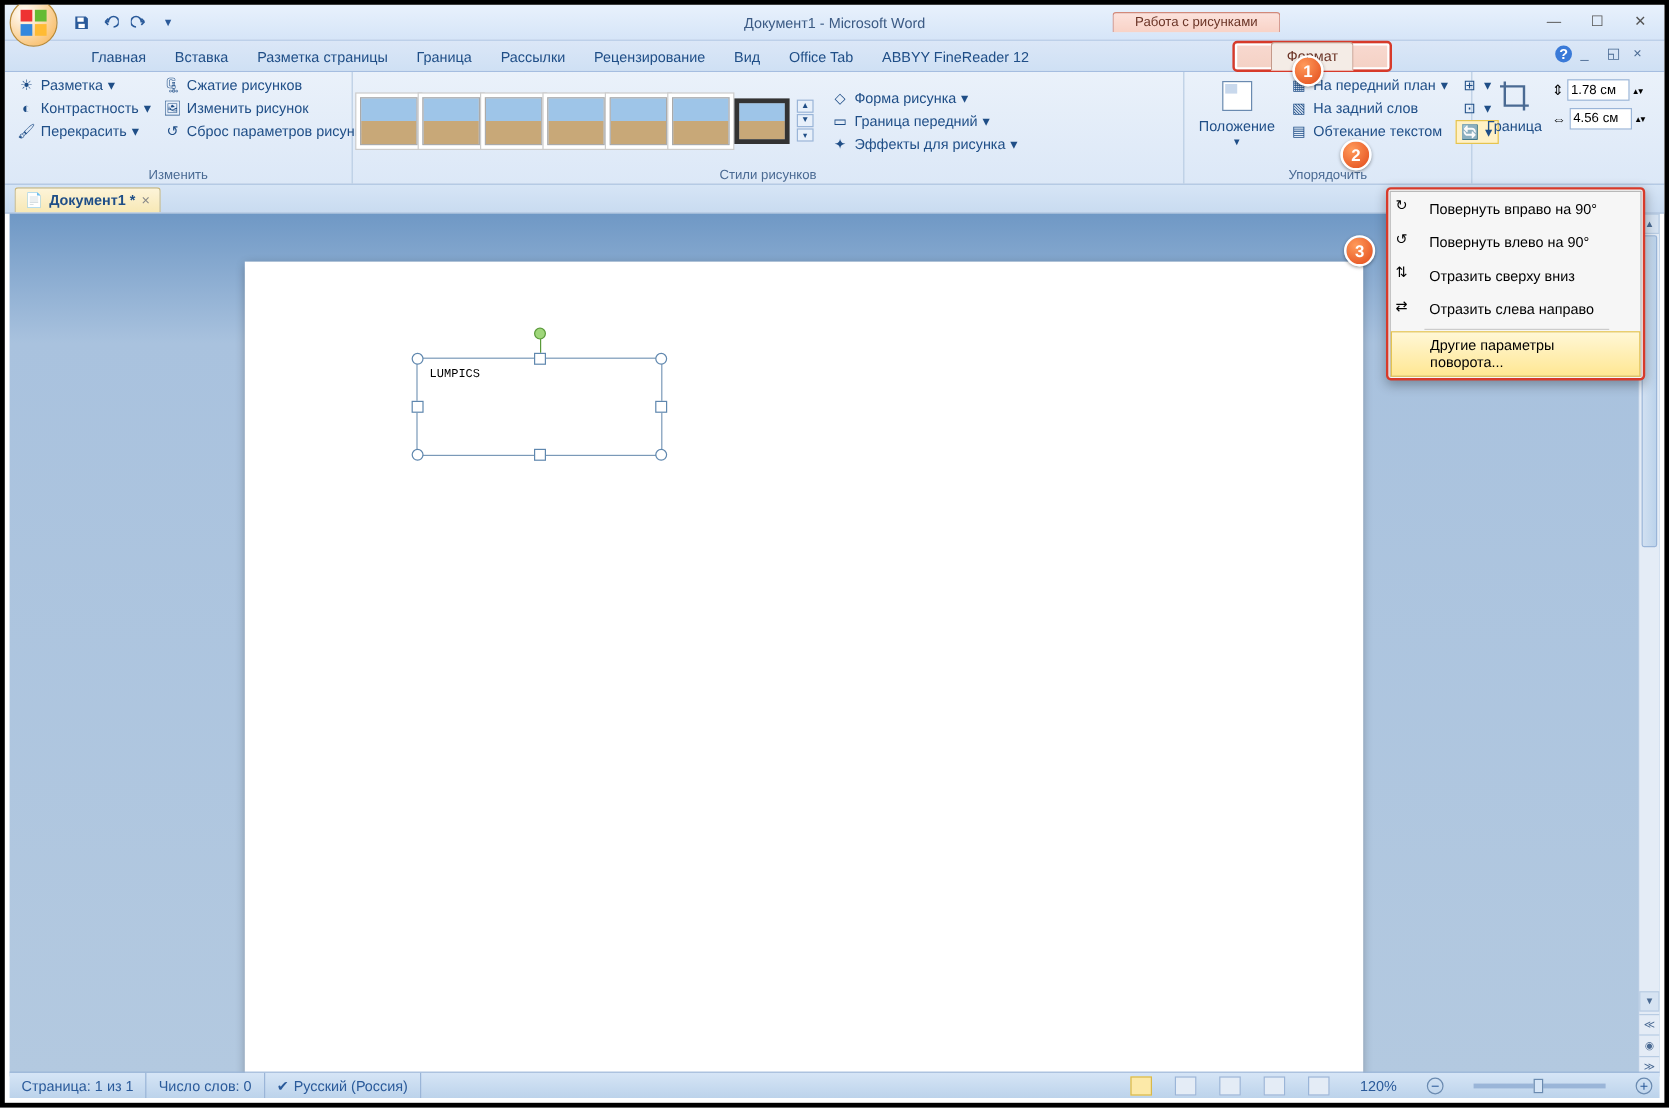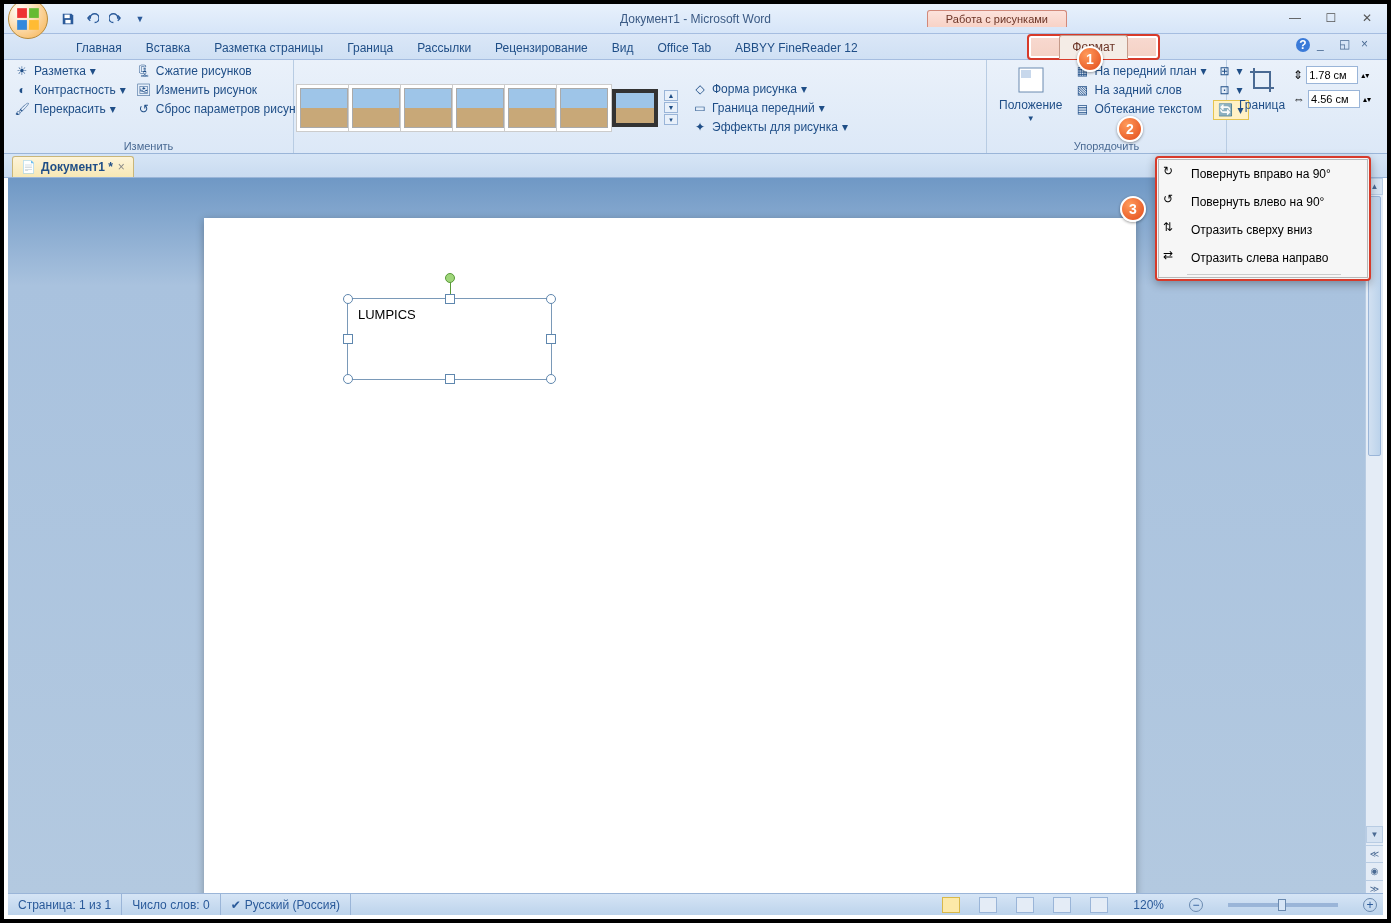--- a/index.html
+++ b/index.html
@@ -51,21 +51,21 @@
 .workspace { position:absolute; top:174px; bottom:22px; left:4px; right:4px; background: linear-gradient(to bottom,#6f98c5,#a9c2de 15%,#b3c9e0); overflow:hidden;}
 .page { position:absolute; left:196px; top:40px; width:932px; height:720px; background:#fff; box-shadow:0 2px 8px rgba(0,0,0,.3);}
 .textbox { position:absolute; left:143px; top:80px; width:205px; height:82px; border:1px solid #7a99b8;}
 .handle{position:absolute;width:10px;height:10px;background:#fff;border:1px solid #5f87ae;border-radius:50%;}
 .handle.sq{border-radius:0;}
 .h-nw{left:-5px;top:-5px;} .h-n{left:50%;top:-5px;margin-left:-5px;} .h-ne{right:-5px;top:-5px;}
 .h-w{left:-5px;top:50%;margin-top:-5px;} .h-e{right:-5px;top:50%;margin-top:-5px;}
 .h-sw{left:-5px;bottom:-5px;} .h-s{left:50%;bottom:-5px;margin-left:-5px;} .h-se{right:-5px;bottom:-5px;}
 .rot{left:50%;top:-26px;margin-left:-5px;background:#9fd67a;border-color:#5a9a3a;}
 .rot-line{position:absolute;left:50%;top:-17px;width:1px;height:13px;background:#5a9a3a;}
-.textbox-text{padding:8px 10px; font-family:Liberation Sans, sans-serif; font-size:13px;}
+.textbox-text{padding:8px 10px; font-family:Liberation Mono, monospace; font-size:10px;}
 .vscroll{position:absolute;right:0;top:0;bottom:0;width:18px;background:#e4ecf6;border-left:1px solid #b8cce3;}
 .vscroll .arr{height:17px;background:#d6e3f2;border:1px solid #b8cce3;display:flex;align-items:center;justify-content:center;font-size:8px;color:#4a6a93;}
 .vscroll .thumbv{position:absolute;top:18px;left:2px;right:2px;height:260px;background:linear-gradient(to right,#d1e0f1,#bcd3eb);border:1px solid #9ab5d8;border-radius:2px;}
 .vscroll .arr.bot{position:absolute;bottom:54px;left:0;right:0;}
 .vscroll .nav{position:absolute;bottom:0;left:0;right:0;height:52px;display:flex;flex-direction:column;}
 .vscroll .nav div{flex:1;border-top:1px solid #b8cce3;display:flex;align-items:center;justify-content:center;font-size:9px;color:#4a6a93;}
 
 
 .rotmenu{position:absolute; right:16px; top:152px; width:216px; background:#f6f6f6; border:2px solid #d73a2a; border-radius:4px; box-shadow:0 3px 10px rgba(0,0,0,.3); z-index:100;}
 .rotmenu-inner{border:1px solid #b8b8b8; margin:1px;}
@@ -192,20 +192,21 @@
           <div>▼</div>
           <div>▾</div>
         </div>
       </div>
       <div class="vcol" style="margin-left:8px;">
         <div class="rbtn"><span class="ic">◇</span><span>Форма рисунка</span> ▾</div>
         <div class="rbtn"><span class="ic">▭</span><span>Граница передний</span> ▾</div>
         <div class="rbtn"><span class="ic">✦</span><span>Эффекты для рисунка</span> ▾</div>
       </div>
     </div>
+    <div class="group-label">Стили рисунков</div>
   </div>
 
   <div class="group" style="width:240px;">
     <div class="group-body">
       <div class="bigbtn">
         <span class="ic"><svg viewBox="0 0 32 32">
               <rect x="4" y="4" width="24" height="24" fill="#fff" stroke="#6a8ab0"></rect>
               <rect x="6" y="6" width="10" height="8" fill="#c8d8ec"></rect>
             </svg></span>
         <span>Положение</span>
@@ -304,20 +305,24 @@
       </div>
     <div class="rotitem">
         <span class="ic">⇅</span>
         <span>Отразить сверху вниз</span>
       </div>
     <div class="rotitem">
         <span class="ic">⇄</span>
         <span>Отразить слева направо</span>
       </div>
     <div class="sep"></div>
+    <div class="rotitem hl">
+        <span class="ic"></span>
+        <span>Другие параметры поворота...</span>
+      </div>
   </div>
 </div>
 
 <div class="callout" style="right:284px; top:42px;">1</div>
 <div class="callout" style="right:244px; top:112px;">2</div>
 <div class="callout" style="right:241px; top:192px;">3</div>
 
 <div class="status">
   <div class="seg">Страница: 1 из 1</div>
   <div class="seg">Число слов: 0</div>

